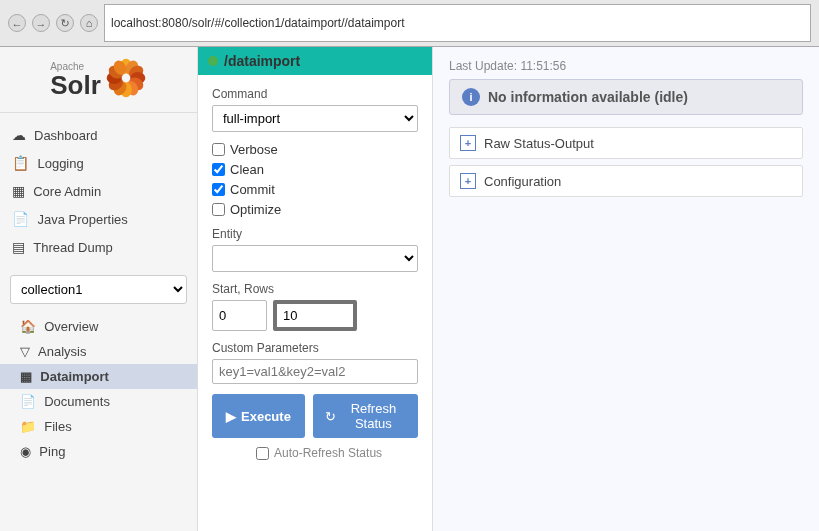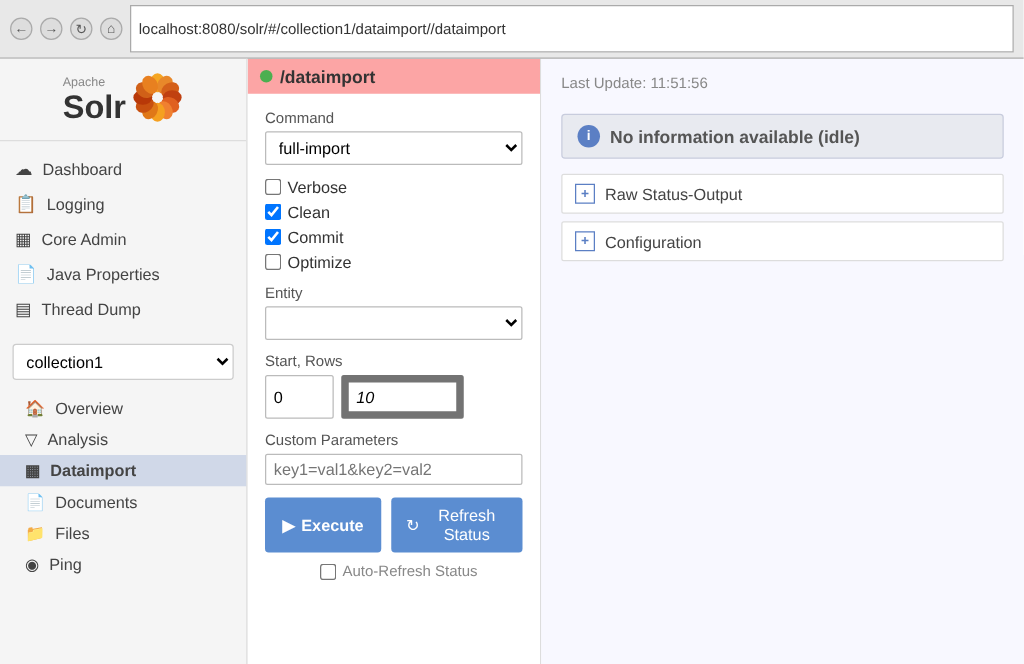--- a/index.html
+++ b/index.html
@@ -97,21 +97,21 @@
 
     
     .dataimport-panel {
       width: 235px;
       border-right: 1px solid #ddd;
       padding: 10px 14px;
       overflow-y: auto;
     }
 
     .panel-header {
-      background: #fca5a5;
+      background: #14b8a6;
       padding: 6px 10px;
       margin: -10px -14px 12px -14px;
       display: flex; align-items: center; gap: 6px;
       font-weight: bold; font-size: 14px;
     }
     .status-dot {
       width: 10px; height: 10px; border-radius: 50%;
       background: #4caf50; display: inline-block;
     }
 
@@ -128,22 +128,22 @@
       margin-bottom: 5px; font-size: 13px;
     }
     .checkbox-row input[type=checkbox] { cursor: pointer; }
 
     .input-row { display: flex; gap: 6px; }
     .input-small {
       width: 55px; padding: 4px 6px;
       border: 1px solid #bbb; border-radius: 2px; font-size: 13px;
     }
     .input-medium {
-      width: 98px; padding: 4px 6px;
-      border: 6px solid #737373; border-radius: 2px; font-size: 13px; font-style: italic;
+      width: 84px; padding: 4px 6px;
+      border: 4px solid #737373; border-radius: 2px; font-size: 13px;
     }
     .input-full {
       width: 100%; padding: 4px 6px;
       border: 1px solid #bbb; border-radius: 2px; font-size: 13px;
     }
 
     .button-row { display: flex; gap: 8px; margin-top: 10px; }
     .btn-execute {
       padding: 7px 14px; background: #5b8dd1;
       color: #fff; border: none; border-radius: 3px;
@@ -163,21 +163,21 @@
     }
 
     
     .status-panel {
       flex: 1;
       padding: 12px 16px;
       background: #f8f8ff;
     }
 
     .status-header {
-      font-size: 12px; color: #888; margin-bottom: 18px;
+      font-size: 12px; color: #888; margin-bottom: 6px;
     }
     .status-message {
       background: #e8eaf0;
       border: 1px solid #c8ccdd;
       border-radius: 3px;
       padding: 8px 12px;
       margin-bottom: 12px;
       display: flex; align-items: center; gap: 8px;
       font-size: 14px; font-weight: bold; color: #555;
     }

